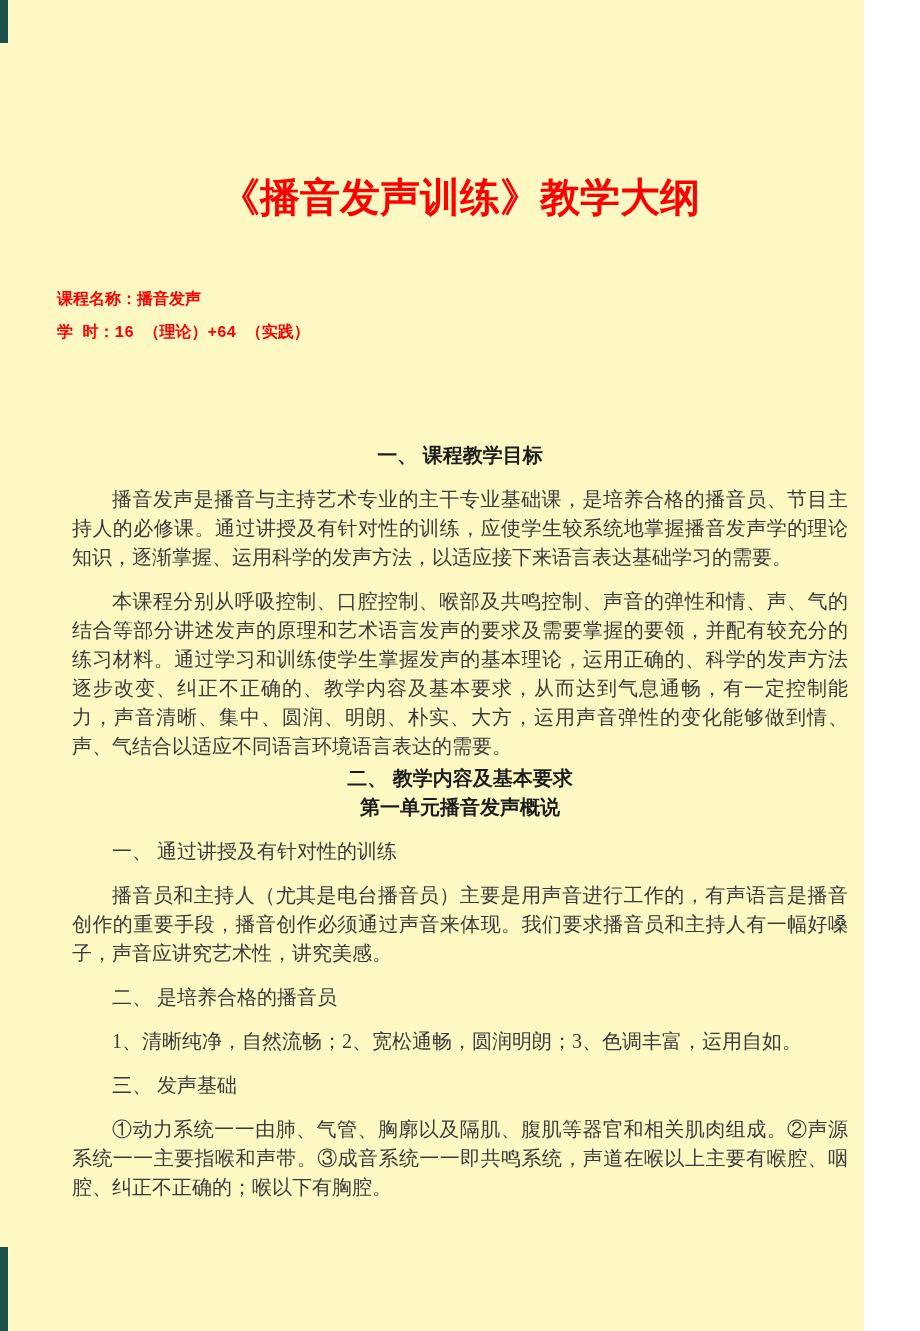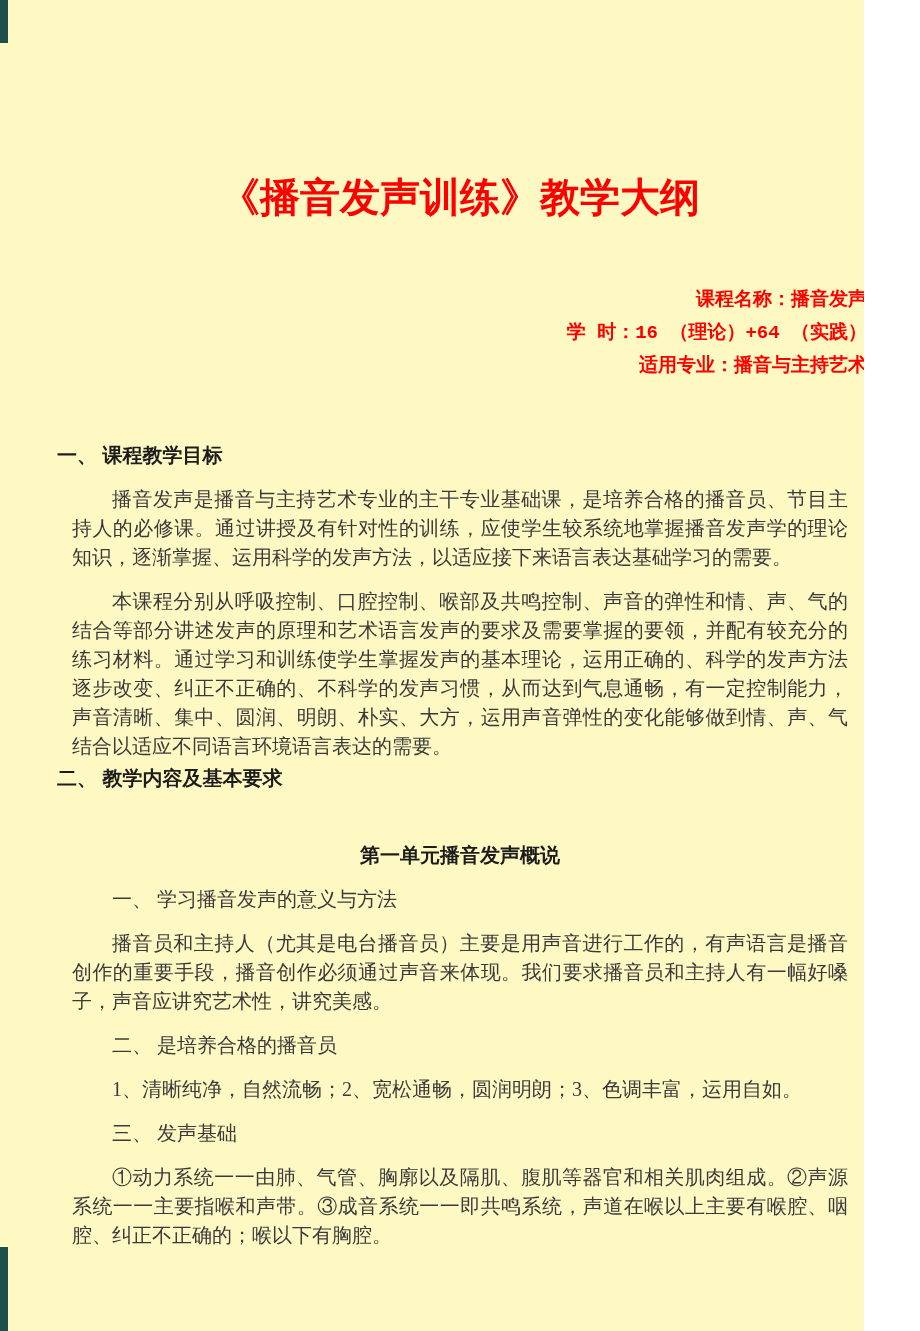--- a/index.html
+++ b/index.html
@@ -34,84 +34,81 @@
     white-space: nowrap;
   }
 
   .course-info {
     position: absolute;
     top: 284px;
     left: 57px;
     width: 810px;
     color: #ff0000;
     font-weight: bold;
-    font-size: 19px;
+    font-size: 16px;
     line-height: 33px;
     font-family: "Liberation Mono", "DejaVu Sans Mono", monospace;
-    text-align: right;
   }
   .course-info .line { white-space: nowrap; }
 
   .text-block {
     position: absolute;
     left: 57px;
     width: 806px;
     font-size: 20px;
     line-height: 29px;
     color: #3a3a3a;
     text-align: justify;
   }
   .block-objectives { top: 441px; }
   .block-content   { top: 764px; }
 
   .sec-heading {
     font-family: "Liberation Sans", "DejaVu Sans", sans-serif;
     font-weight: bold;
     color: #1c1c1c;
-    text-align: left;
+    text-align: center;
   }
   .unit-title {
     font-family: "Liberation Sans", "DejaVu Sans", sans-serif;
     font-weight: bold;
     color: #1c1c1c;
     text-align: center;
-    margin-top: 48px;
   }
   p.para {
     margin: 15px;
     text-indent: 2em;
   }
   p.para.noindent { text-indent: 0; }
 </style>
 </head>
 <body>
 
 <div class="page">
 
   <div class="corner-bar top"></div>
   <div class="corner-bar bottom"></div>
 
   <div class="doc-title">《播音发声训练》教学大纲</div>
 
   <div class="course-info">
     <div class="line">课程名称：播音发声</div>
     <div class="line">学 时：16 （理论）+64 （实践）</div>
-    <div class="line">适用专业：播音与主持艺术</div>
   </div>
 
   <div class="text-block block-objectives">
     <div class="sec-heading">一、 课程教学目标</div>
     <p class="para">播音发声是播音与主持艺术专业的主干专业基础课，是培养合格的播音员、节目主持人的必修课。通过讲授及有针对性的训练，应使学生较系统地掌握播音发声学的理论知识，逐渐掌握、运用科学的发声方法，以适应接下来语言表达基础学习的需要。</p>
-    <p class="para">本课程分别从呼吸控制、口腔控制、喉部及共鸣控制、声音的弹性和情、声、气的结合等部分讲述发声的原理和艺术语言发声的要求及需要掌握的要领，并配有较充分的练习材料。通过学习和训练使学生掌握发声的基本理论，运用正确的、科学的发声方法逐步改变、纠正不正确的、不科学的发声习惯，从而达到气息通畅，有一定控制能力，声音清晰、集中、圆润、明朗、朴实、大方，运用声音弹性的变化能够做到情、声、气结合以适应不同语言环境语言表达的需要。</p>
+    <p class="para">本课程分别从呼吸控制、口腔控制、喉部及共鸣控制、声音的弹性和情、声、气的结合等部分讲述发声的原理和艺术语言发声的要求及需要掌握的要领，并配有较充分的练习材料。通过学习和训练使学生掌握发声的基本理论，运用正确的、科学的发声方法逐步改变、纠正不正确的、教学内容及基本要求，从而达到气息通畅，有一定控制能力，声音清晰、集中、圆润、明朗、朴实、大方，运用声音弹性的变化能够做到情、声、气结合以适应不同语言环境语言表达的需要。</p>
   </div>
 
   <div class="text-block block-content">
     <div class="sec-heading">二、 教学内容及基本要求</div>
     <div class="unit-title">第一单元播音发声概说</div>
-    <p class="para">一、 学习播音发声的意义与方法</p>
+    <p class="para">一、 通过讲授及有针对性的训练</p>
     <p class="para">播音员和主持人（尤其是电台播音员）主要是用声音进行工作的，有声语言是播音创作的重要手段，播音创作必须通过声音来体现。我们要求播音员和主持人有一幅好嗓子，声音应讲究艺术性，讲究美感。</p>
     <p class="para">二、 是培养合格的播音员</p>
     <p class="para">1、清晰纯净，自然流畅；2、宽松通畅，圆润明朗；3、色调丰富，运用自如。</p>
     <p class="para">三、 发声基础</p>
     <p class="para">①动力系统一一由肺、气管、胸廓以及隔肌、腹肌等器官和相关肌肉组成。②声源系统一一主要指喉和声带。③成音系统一一即共鸣系统，声道在喉以上主要有喉腔、咽腔、纠正不正确的；喉以下有胸腔。</p>
   </div>
 
 </div>
 
 </body></html>

